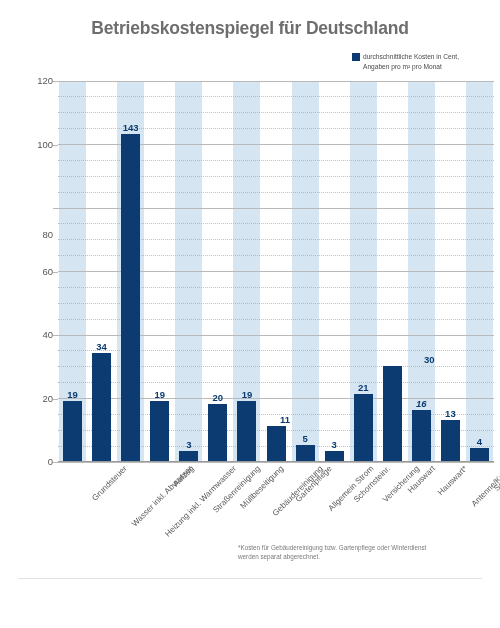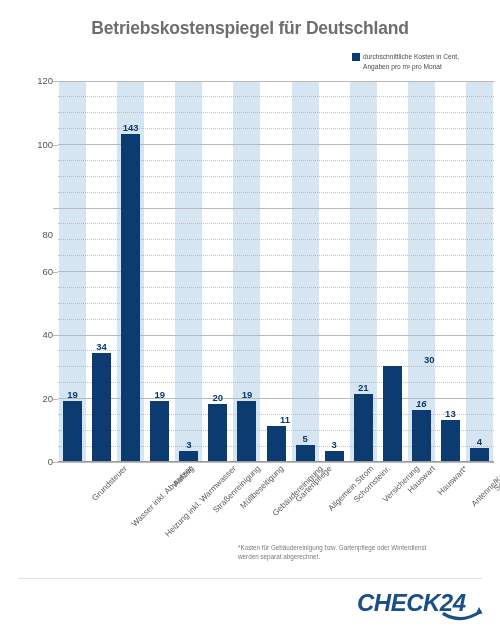--- a/index.html
+++ b/index.html
@@ -282,21 +282,14 @@
       <div class="xlabel" style="left: 367.333px;">Hauswart*</div>
       <div class="xlabel" style="left: 396.4px;">Antenne/Kabel</div>
       <div class="xlabel" style="left: 425.467px;">Sonstige</div>
     </div>
 
   <div class="footnote">*Kosten für Gebäudereinigung bzw. Gartenpflege oder Winterdienst
  werden separat abgerechnet.</div>
 
   <div class="footer-rule"></div>
 
-  <div class="logo">
-    <svg viewBox="0 0 130 34" width="130" height="34" aria-hidden="true">
-      <text x="1" y="23" font-family="Liberation Sans, sans-serif" font-size="24" font-weight="bold" font-style="italic" fill="#1a4f8a" letter-spacing="-0.5">CHECK24</text>
-      <path d="M88 26 Q105 36 124 24" stroke="#1a4f8a" stroke-width="3.2" fill="none" stroke-linecap="round"></path>
-      <path d="M123 19 L126.5 25.5 L119.5 26.2 Z" fill="#1a4f8a"></path>
-    </svg>
-  </div>
 
 </div>
 
 </body></html>

